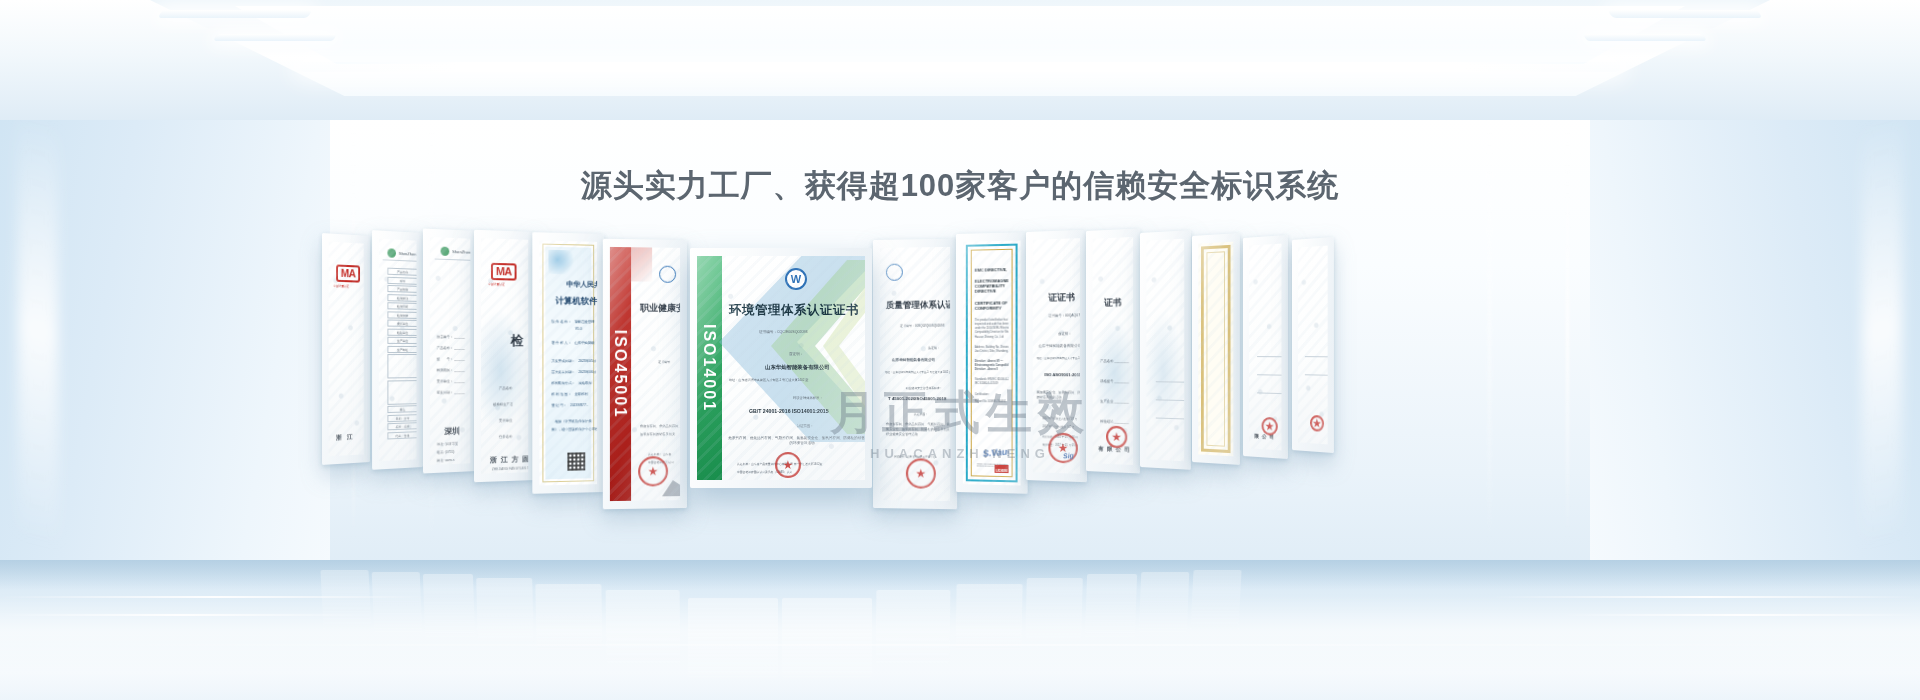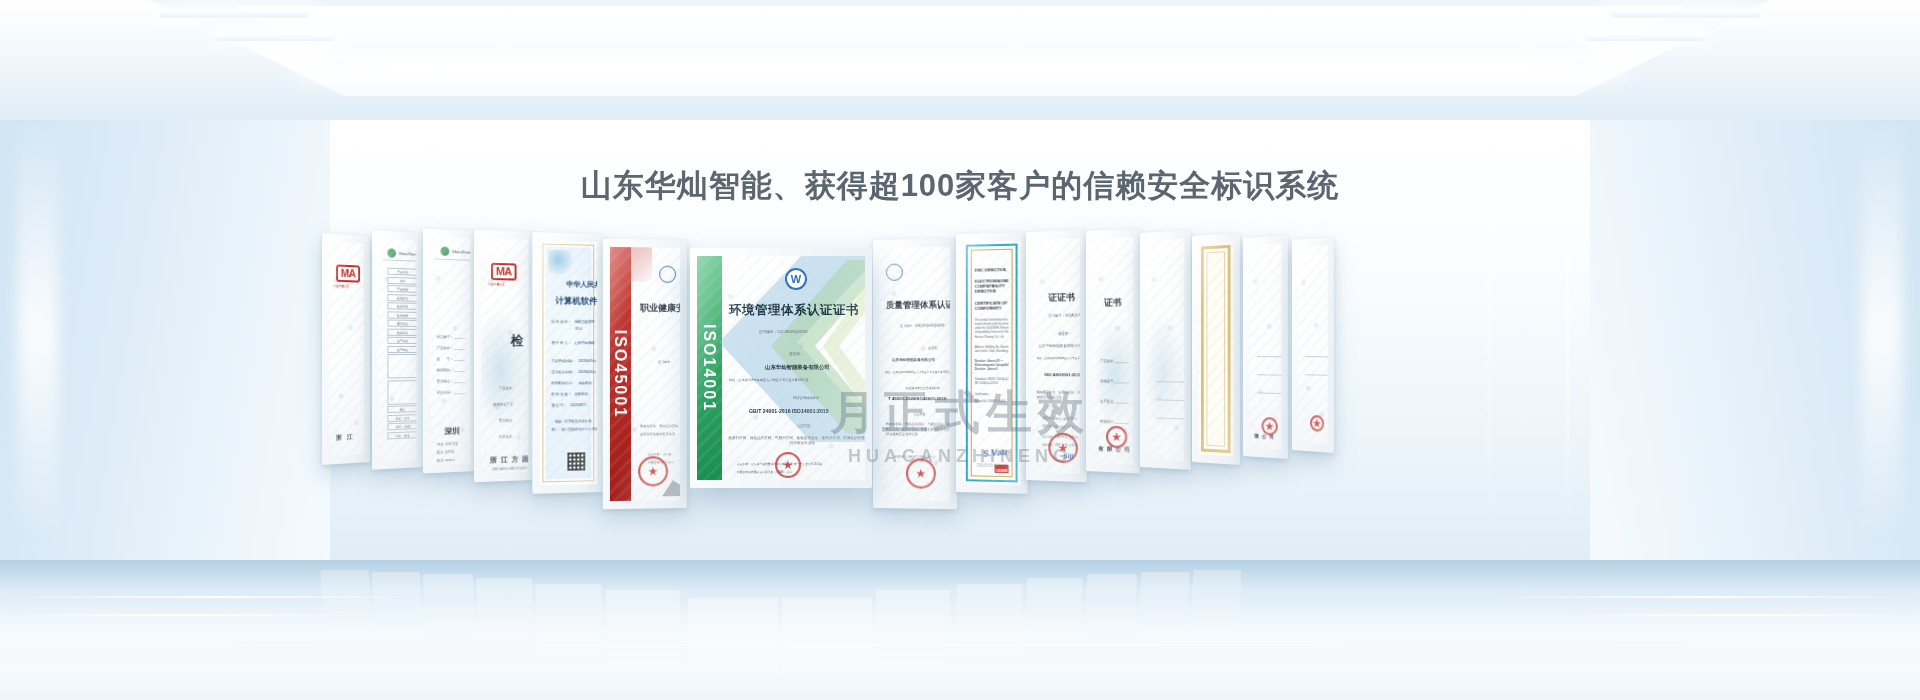--- a/index.html
+++ b/index.html
@@ -204,21 +204,21 @@
   
   .brand-wm{
     position:absolute; left:0; top:382px; width:1920px; text-align:center;
     z-index:14; pointer-events:none;
   }
   .brand-cn{
     font-size:46px; font-weight:bold; letter-spacing:6px;
     color:rgba(108,122,135,.42);
   }
   .brand-en{
-    margin-top:2px; font-size:18px; font-weight:bold; letter-spacing:5px;
+    margin-top:2px; font-size:13px; font-weight:bold; letter-spacing:5px;
     color:rgba(108,122,135,.38);
   }
 </style>
 </head>
 <body>
 
 <div class="stage">
 
   <div class="backwall"></div>
 
@@ -237,21 +237,21 @@
   <div class="ceiling">
     <div class="ceiling-inner"></div>
     <div class="ceiling-recess"></div>
     <div class="ceil-strip cs1"></div>
     <div class="ceil-strip cs2"></div>
     <div class="ceil-strip cs3"></div>
     <div class="ceil-strip cs4"></div>
     <div class="ceil-strip cs5"></div>
   </div>
 
-  <div class="subhead">山东华灿智能、获得超100家客户的信赖安全标识系统</div>
+  <div class="subhead">源头实力工厂、获得超100家客户的信赖安全标识系统</div>
 
   <div class="floor"></div>
   <div class="floor-dark"></div>
   <div class="floor-sheen"></div>
   <div class="floor-line" style="left:0;    top:596px; width:430px;"></div>
   <div class="floor-line" style="left:0;    top:614px; width:360px;"></div>
   <div class="floor-line" style="left:1490px; top:596px; width:430px;"></div>
   <div class="floor-line" style="left:1560px; top:614px; width:360px;"></div>
   <div class="floor-line" style="left:40px; top:644px; width:1840px; opacity:.5;"></div>
 

